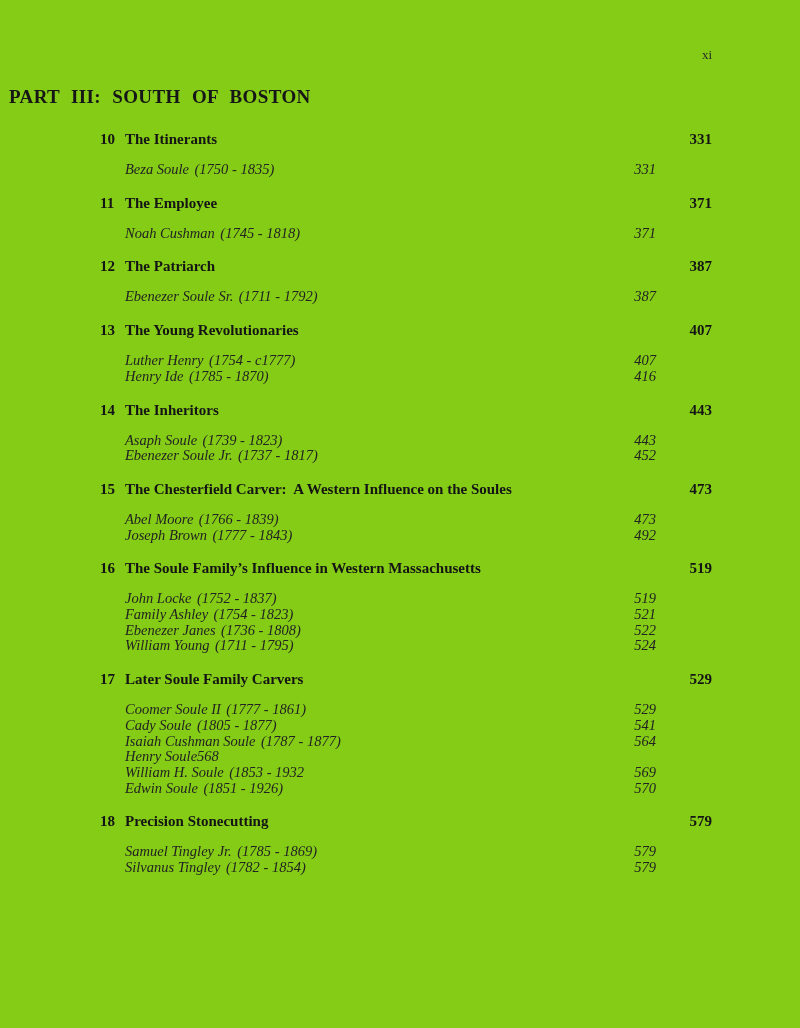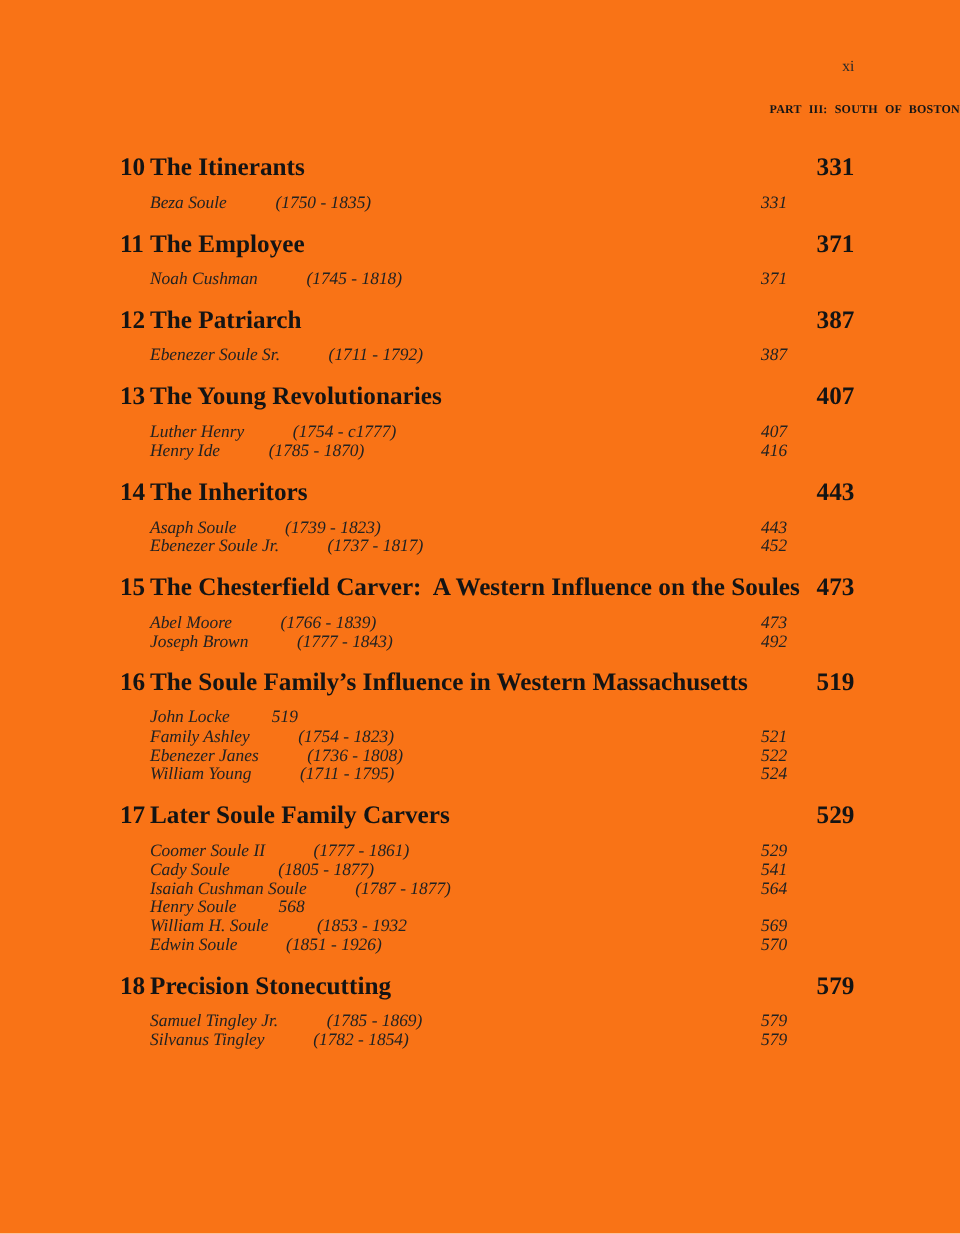--- a/index.html
+++ b/index.html
@@ -4,58 +4,58 @@
 <style>
   html, body {
     margin: 0;
     padding: 0;
     background: #ffffff;
   }
   .page {
     position: relative;
     width: 800px;
     height: 1028px;
-    background: #f97316;
+    background: #84cc16;
     color: #1c1c1c;
     font-family: "Liberation Serif", "DejaVu Serif", serif;
     overflow: hidden;
   }
   .folio {
     position: absolute;
     top: 47px;
     right: 88px;
     font-size: 13px;
     color: #2a2a2a;
   }
   .part-heading {
     position: absolute;
     top: 86px;
     left: 9px;
     right: 0;
-    text-align: right;
-    font-size: 10px;
+    text-align: left;
+    font-size: 19px;
     font-weight: bold;
     letter-spacing: 0.02em;
     word-spacing: 0.32em;
     color: #161616;
   }
   .toc {
     position: absolute;
     top: 131px;
     left: 100px;
     width: 612px;
   }
   .chapter-block {
     margin-bottom: 17px;
   }
   .chapter-row {
     display: flex;
     align-items: flex-start;
     font-weight: bold;
-    font-size: 21px;
+    font-size: 15px;
     line-height: 16px;
     margin-bottom: 15px;
     color: #141414;
   }
   .chapter-num {
     width: 25px;
     flex: 0 0 25px;
   }
   .chapter-title {
     flex: 1 1 auto;
@@ -70,21 +70,20 @@
     margin-left: 25px;
     padding-right: 56px;
   }
   .entry-row {
     display: flex;
     align-items: baseline;
     font-style: italic;
     font-size: 14.5px;
     line-height: 15.7px;
     color: #222222;
-    gap: 35px;
   }
   .entry-name {
     flex: 0 0 auto;
   }
   .entry-dates {
     flex: 1 1 auto;
     margin-left: 0.38em;
   }
   .entry-page {
     flex: 0 0 auto;
@@ -213,20 +212,21 @@
 
     <div class="chapter-block">
       <div class="chapter-row">
         <span class="chapter-num">16</span>
         <span class="chapter-title">The Soule Family’s Influence in Western Massachusetts</span>
         <span class="chapter-page">519</span>
       </div>
       <div class="entries">
     <div class="entry-row">
       <span class="entry-name">John Locke</span>
+      <span class="entry-dates">(1752 - 1837)</span>
       <span class="entry-page">519</span>
     </div>
 
     <div class="entry-row">
       <span class="entry-name">Family Ashley</span>
       <span class="entry-dates">(1754 - 1823)</span>
       <span class="entry-page">521</span>
     </div>
 
     <div class="entry-row">

